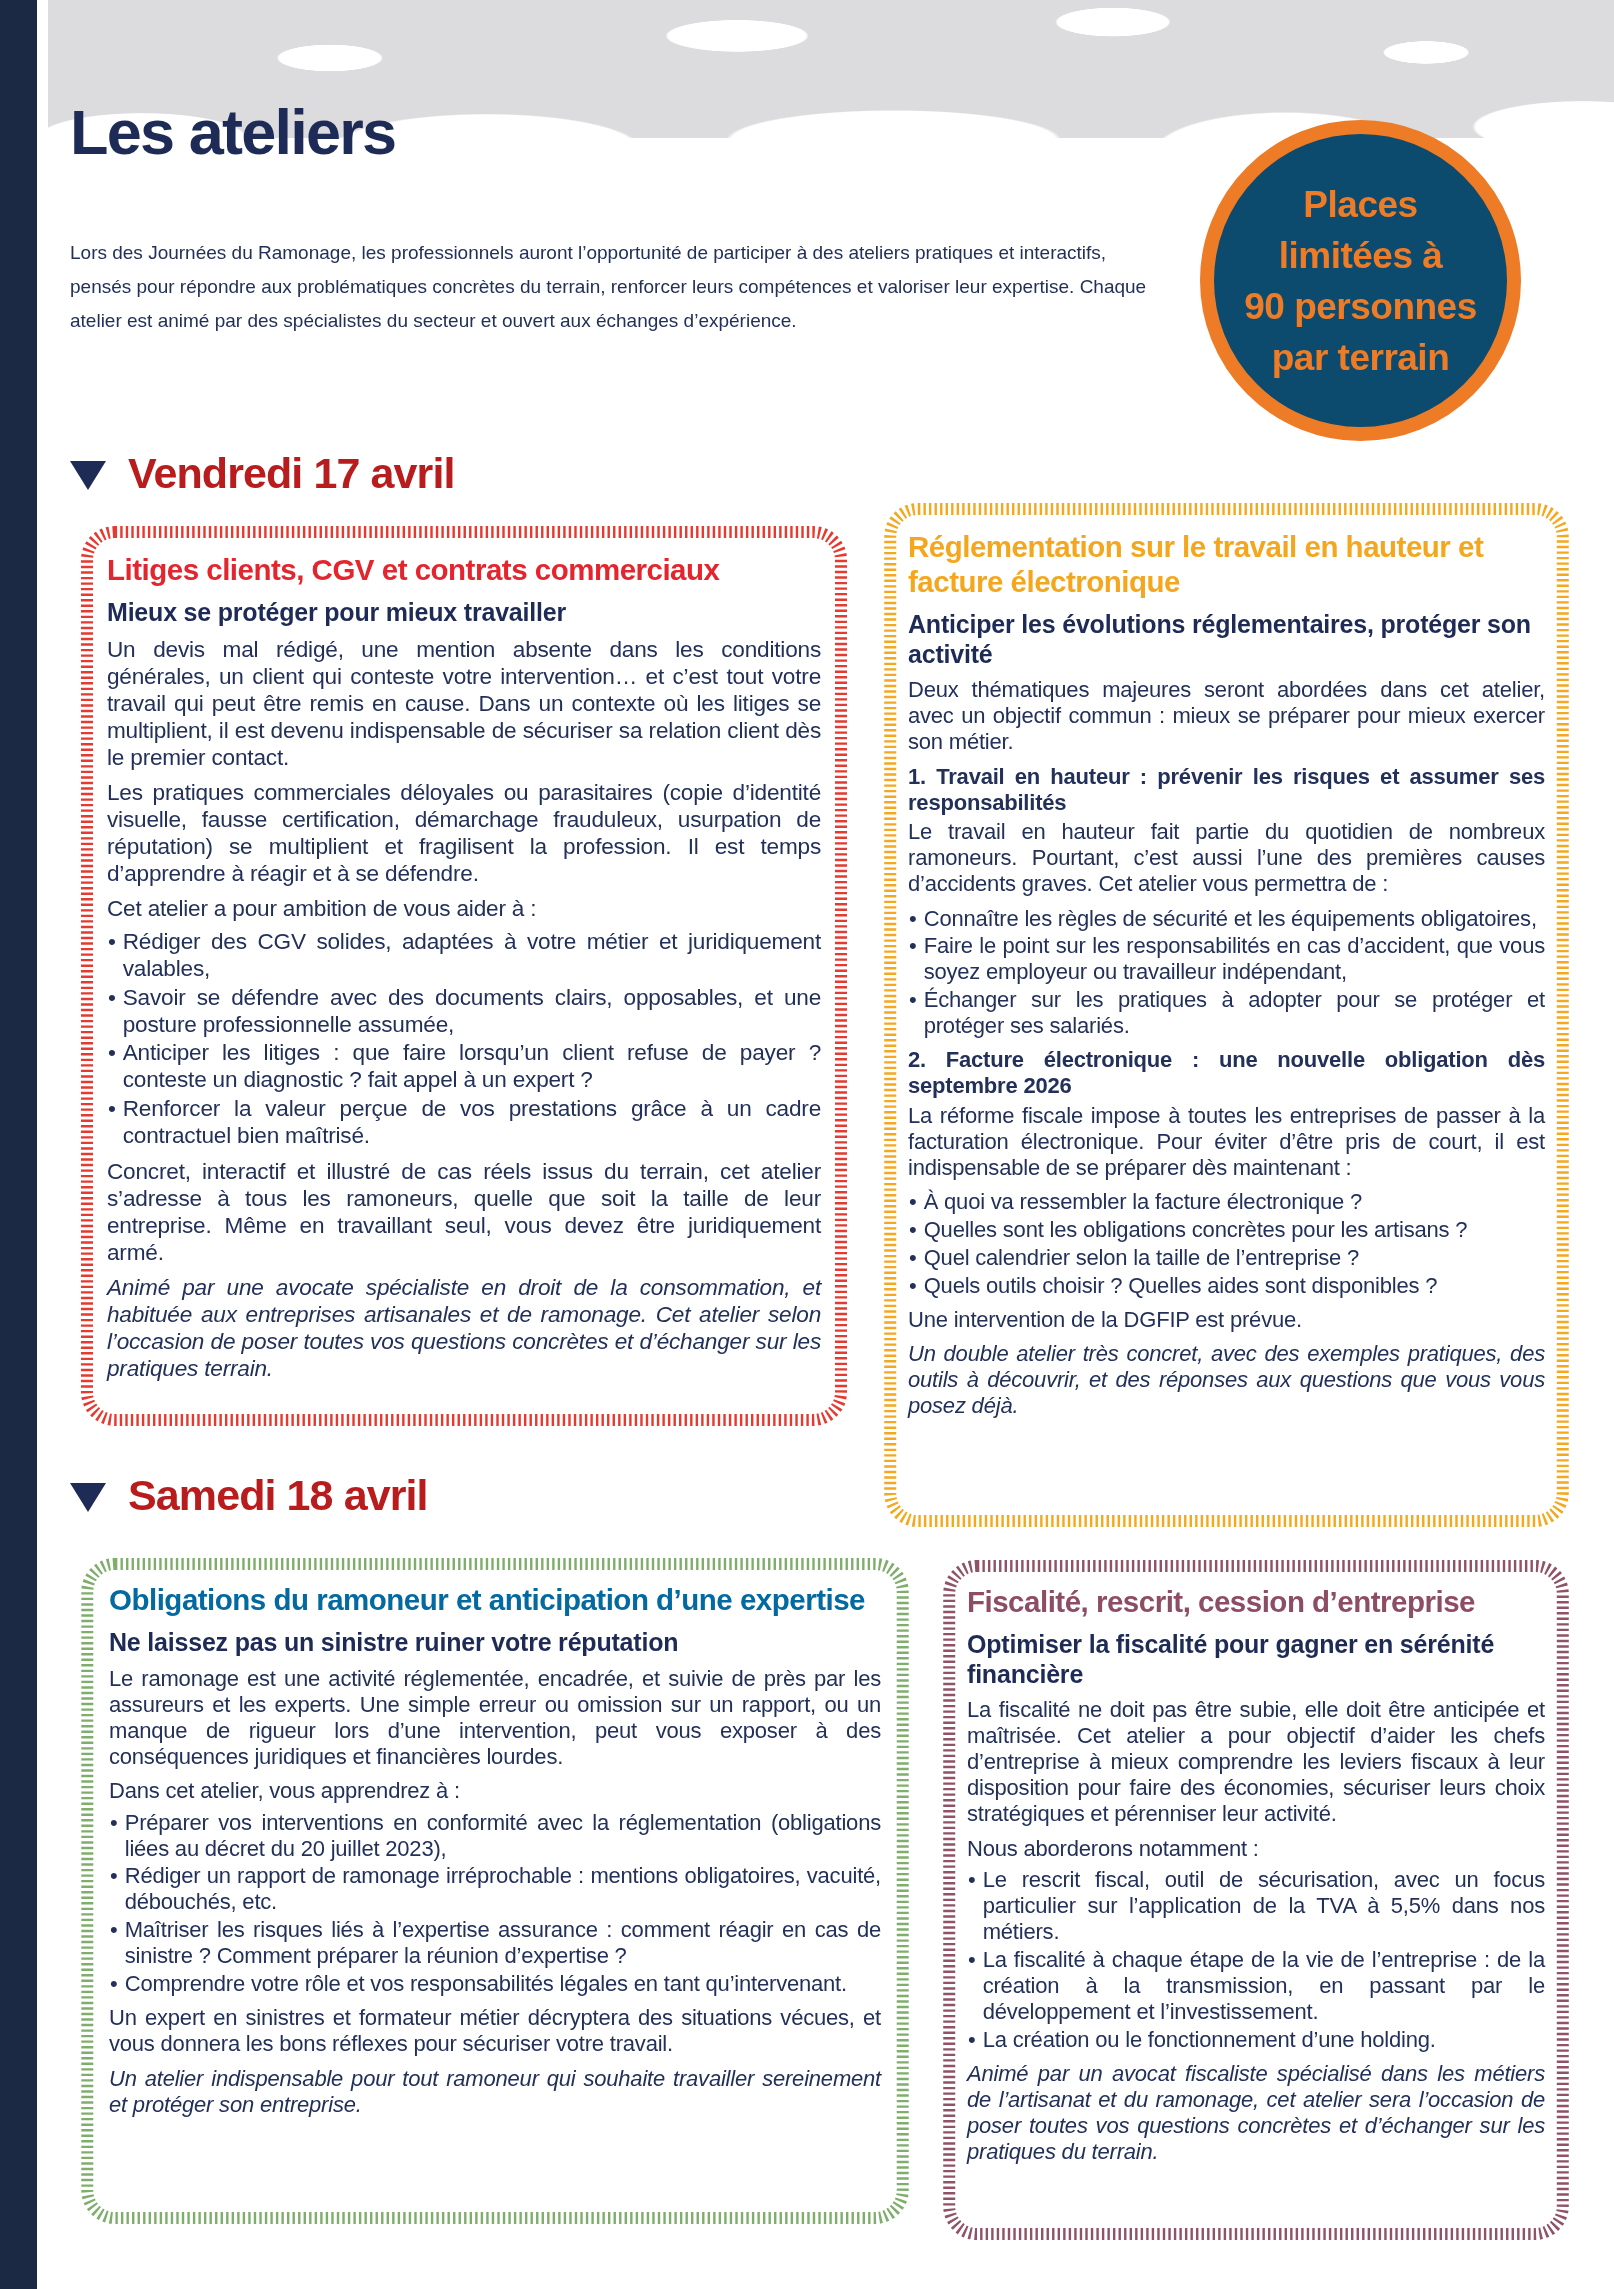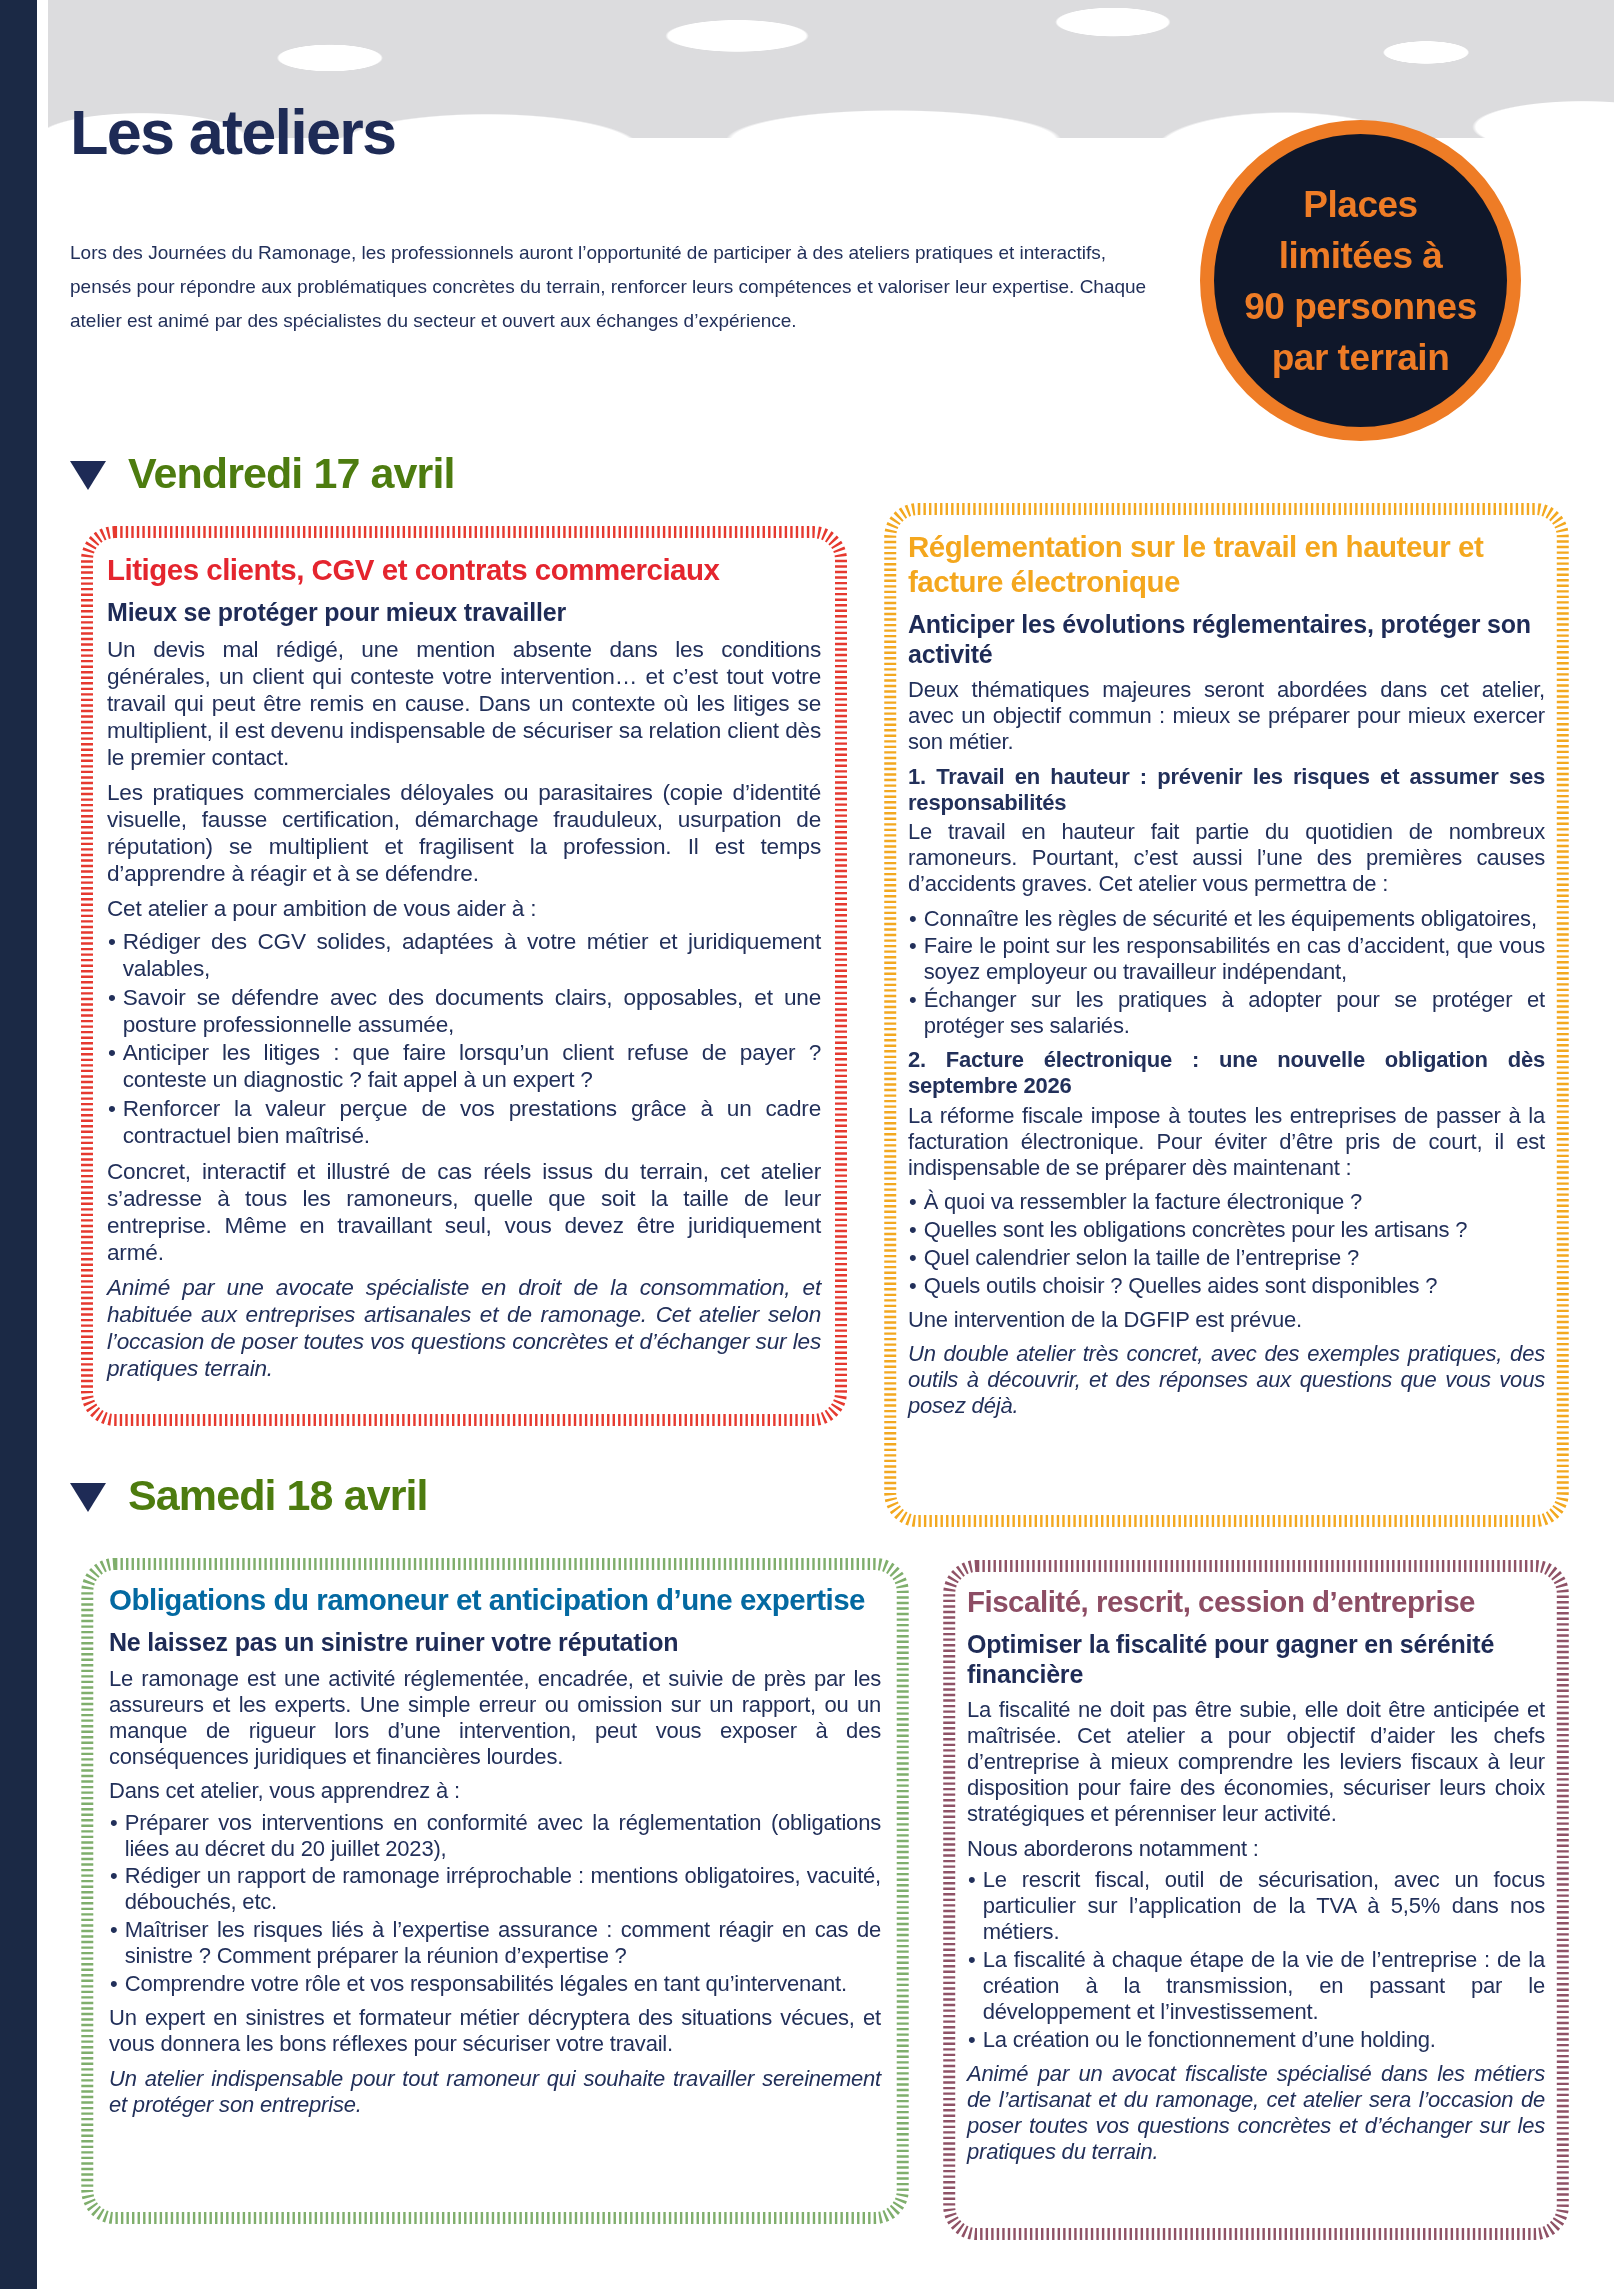--- a/index.html
+++ b/index.html
@@ -25,27 +25,27 @@
   .page-title{
     position:absolute;left:70px;top:96px;font-size:63px;font-weight:bold;
     color:#1e2b56;letter-spacing:-1.8px;
   }
   .intro{
     position:absolute;left:70px;top:236px;width:1098px;
     font-size:19px;line-height:34px;color:#22305a;
   }
   .badge{
     position:absolute;left:1200px;top:120px;width:293px;height:293px;
-    border:14.8px solid #ee7c26;border-radius:50%;background:#0f172a;
+    border:14.8px solid #ee7c26;border-radius:50%;background:#0c4a6e;
     display:flex;flex-direction:column;align-items:center;justify-content:center;text-align:center;
   }
   .badge-line{font-size:37px;line-height:51px;font-weight:bold;color:#ee7c26;letter-spacing:-0.5px;}
   .section-heading{
     position:absolute;left:70px;display:flex;align-items:center;gap:22px;
-    color:#4d7c0f;font-weight:bold;font-size:43px;letter-spacing:-0.9px;
+    color:#b91c1c;font-weight:bold;font-size:43px;letter-spacing:-0.9px;
   }
   .section-heading.friday{top:449px;}
   .section-heading.saturday{top:1471px;}
   .tri{width:0;height:0;border-left:18.5px solid transparent;border-right:18.5px solid transparent;border-top:29.5px solid #1e2b56;margin-top:3.7px;}
 
   .box{
     position:absolute;box-sizing:border-box;overflow:hidden;
     text-align:justify;letter-spacing:-0.2px;color:#22305a;
   }
   .hatch{position:absolute;left:0;top:0;pointer-events:none;}

